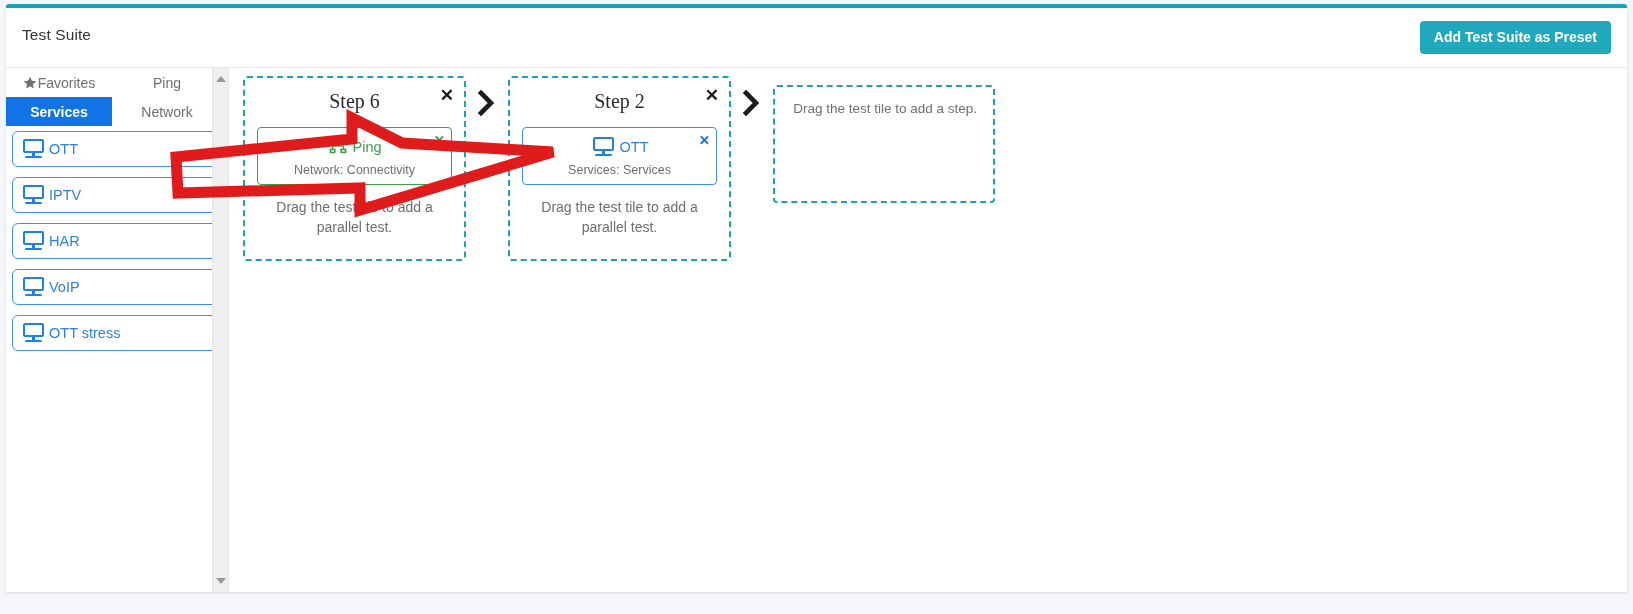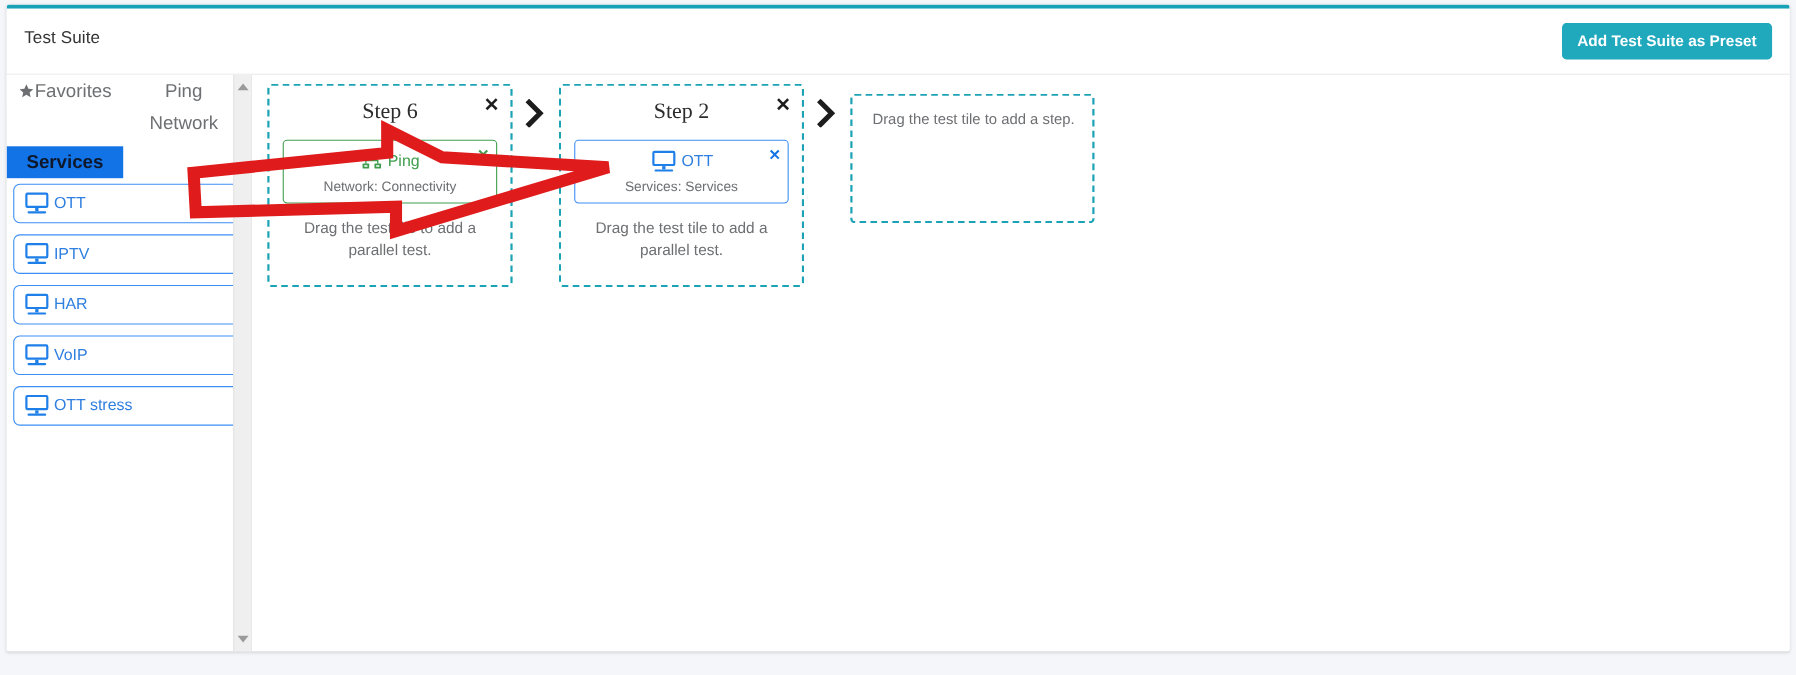--- a/index.html
+++ b/index.html
@@ -84,32 +84,31 @@
   .tab-grid {
     display: grid;
     grid-template-columns: 106px 110px;
     width: 216px;
   }
   .tab {
     height: 29px;
     display: flex;
     align-items: center;
     justify-content: center;
-    font-size: 17px;
+    font-size: 14px;
     color: #6d6f72;
     cursor: pointer;
     background: #ffffff;
     user-select: none;
     box-sizing: border-box;
   }
   .tab.active {
     background: #1273e6;
-    color: #0f172a;
+    color: #ffffff;
     font-weight: bold;
-    margin-top: 36px;
   }
   .tab .star {
     margin-right: 1px;
     display: inline-flex;
     align-items: center;
   }
 
   .tile-list {
     position: relative;
     padding: 5px 6px 0 6px;

